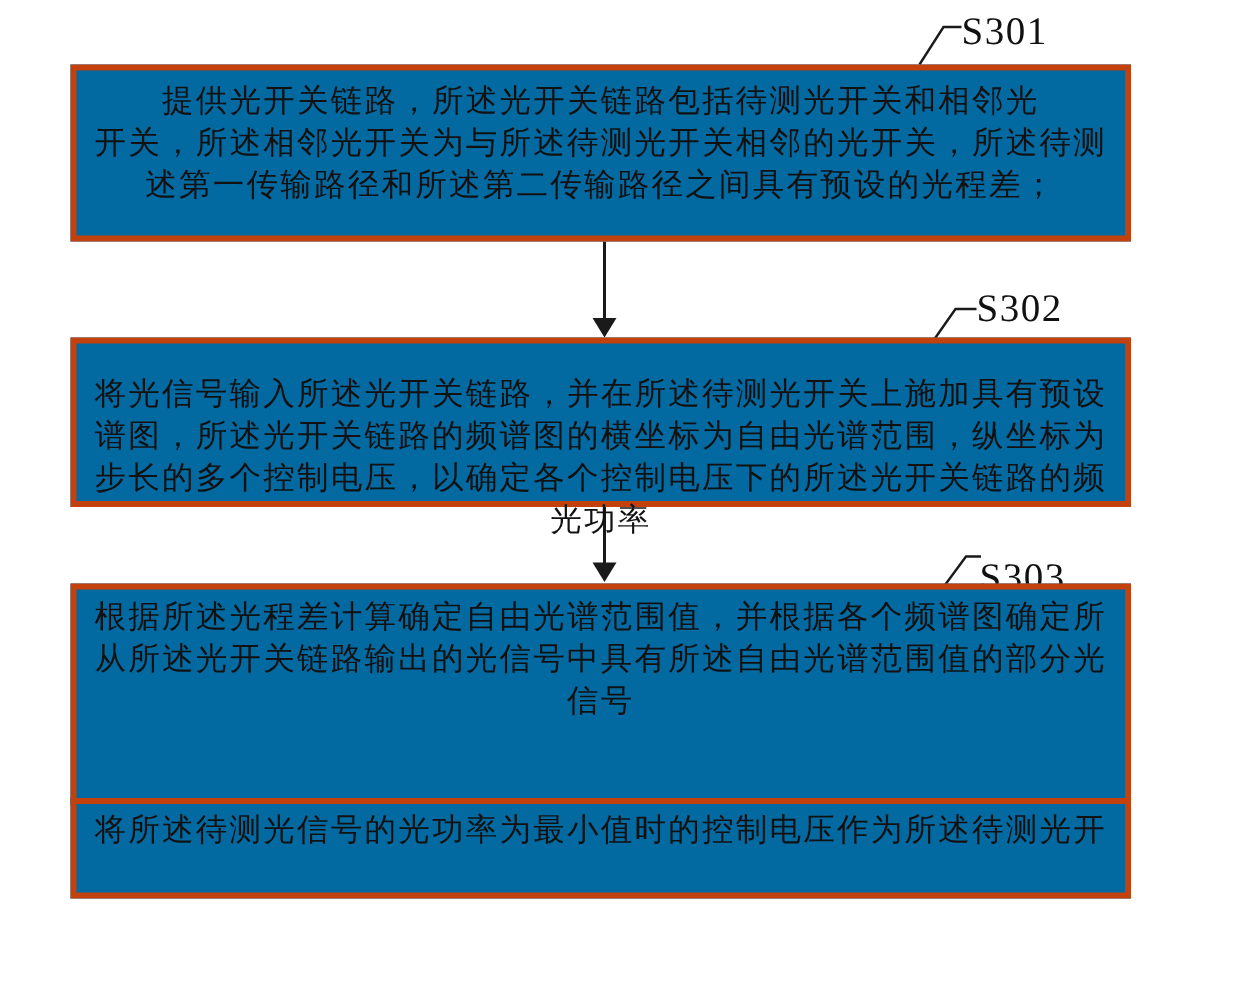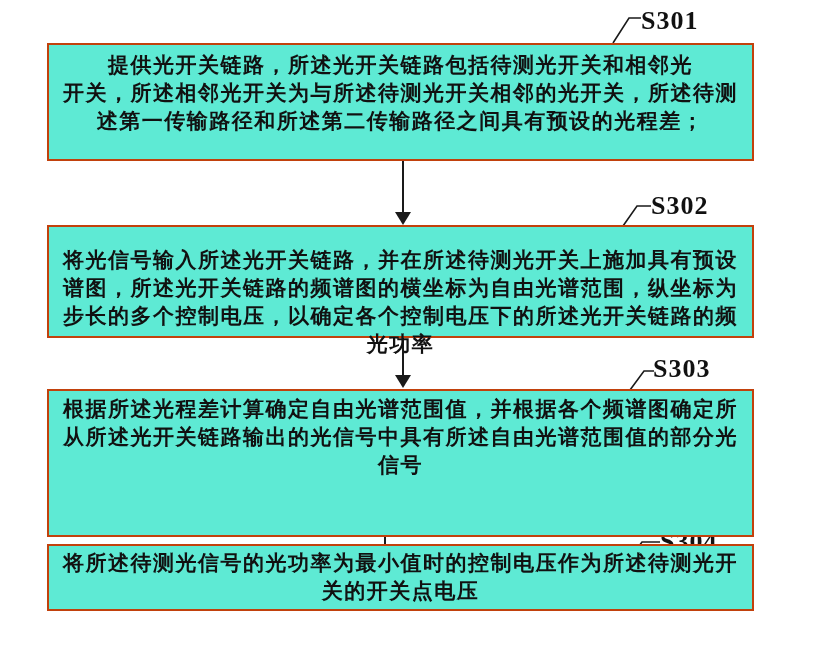--- a/index.html
+++ b/index.html
@@ -5,65 +5,64 @@
   * { margin: 0; padding: 0; box-sizing: border-box; }
   html, body { background: #ffffff; }
   body { font-family: "Liberation Serif", "DejaVu Serif", serif; }
 
   .canvas {
     position: relative;
     width: 833px;
     height: 657px;
     background: #ffffff;
     overflow: hidden;
-    font-weight: bold;
   }
 
   .overlay {
     position: absolute;
     left: 0; top: 0;
     width: 833px; height: 657px;
     pointer-events: none;
   }
 
   .step-box {
     position: absolute;
     left: 47px;
     width: 707px;
-    border: 2px solid #c2410c;
-    background: #5eead4;
+    border: 4px solid #c2410c;
+    background: #0369a1;
     text-align: center;
   }
 
   .box-line {
     font-size: 21px;
     line-height: 28px;
     letter-spacing: 1.5px;
     color: #111111;
     white-space: nowrap;
     text-align: center;
   }
 
   #box-s301 { top: 43px;  height: 118px; padding-top: 6px; }
   #box-s302 { top: 225px; height: 113px; padding-top: 19px; }
   #box-s303 { top: 389px; height: 148px; padding-top: 4px; }
-  #box-s304 { top: 544px; height: 67px;  padding-top: 3px; }
+  #box-s304 { top: 532px; height: 67px;  padding-top: 3px; }
 
   .step-label {
     position: absolute;
     font-family: "Liberation Serif", "DejaVu Serif", serif;
     font-size: 26px;
     color: #111111;
     letter-spacing: 1px;
     white-space: nowrap;
   }
 
   #label-s301 { left: 641px; top: 6px;   }
   #label-s302 { left: 651px; top: 191px; }
-  #label-s303 { left: 653px; top: 354px; }
+  #label-s303 { left: 653px; top: 370px; }
   #label-s304 { left: 660px; top: 527px; text-align: center; }
 </style>
 </head>
 <body>
 
 <div class="canvas">
 
   <svg class="overlay" viewBox="0 0 833 657" xmlns="http://www.w3.org/2000/svg">
 
     <g>
@@ -109,16 +108,15 @@
   </div>
 
   <div class="step-box" id="box-s303">
     <div class="box-line">根据所述光程差计算确定自由光谱范围值，并根据各个频谱图确定所</div>
     <div class="box-line">从所述光开关链路输出的光信号中具有所述自由光谱范围值的部分光</div>
     <div class="box-line">信号</div>
   </div>
 
   <div class="step-box" id="box-s304">
     <div class="box-line">将所述待测光信号的光功率为最小值时的控制电压作为所述待测光开</div>
-    <div class="box-line">关的开关点电压</div>
   </div>
 
 </div>
 
 </body></html>

